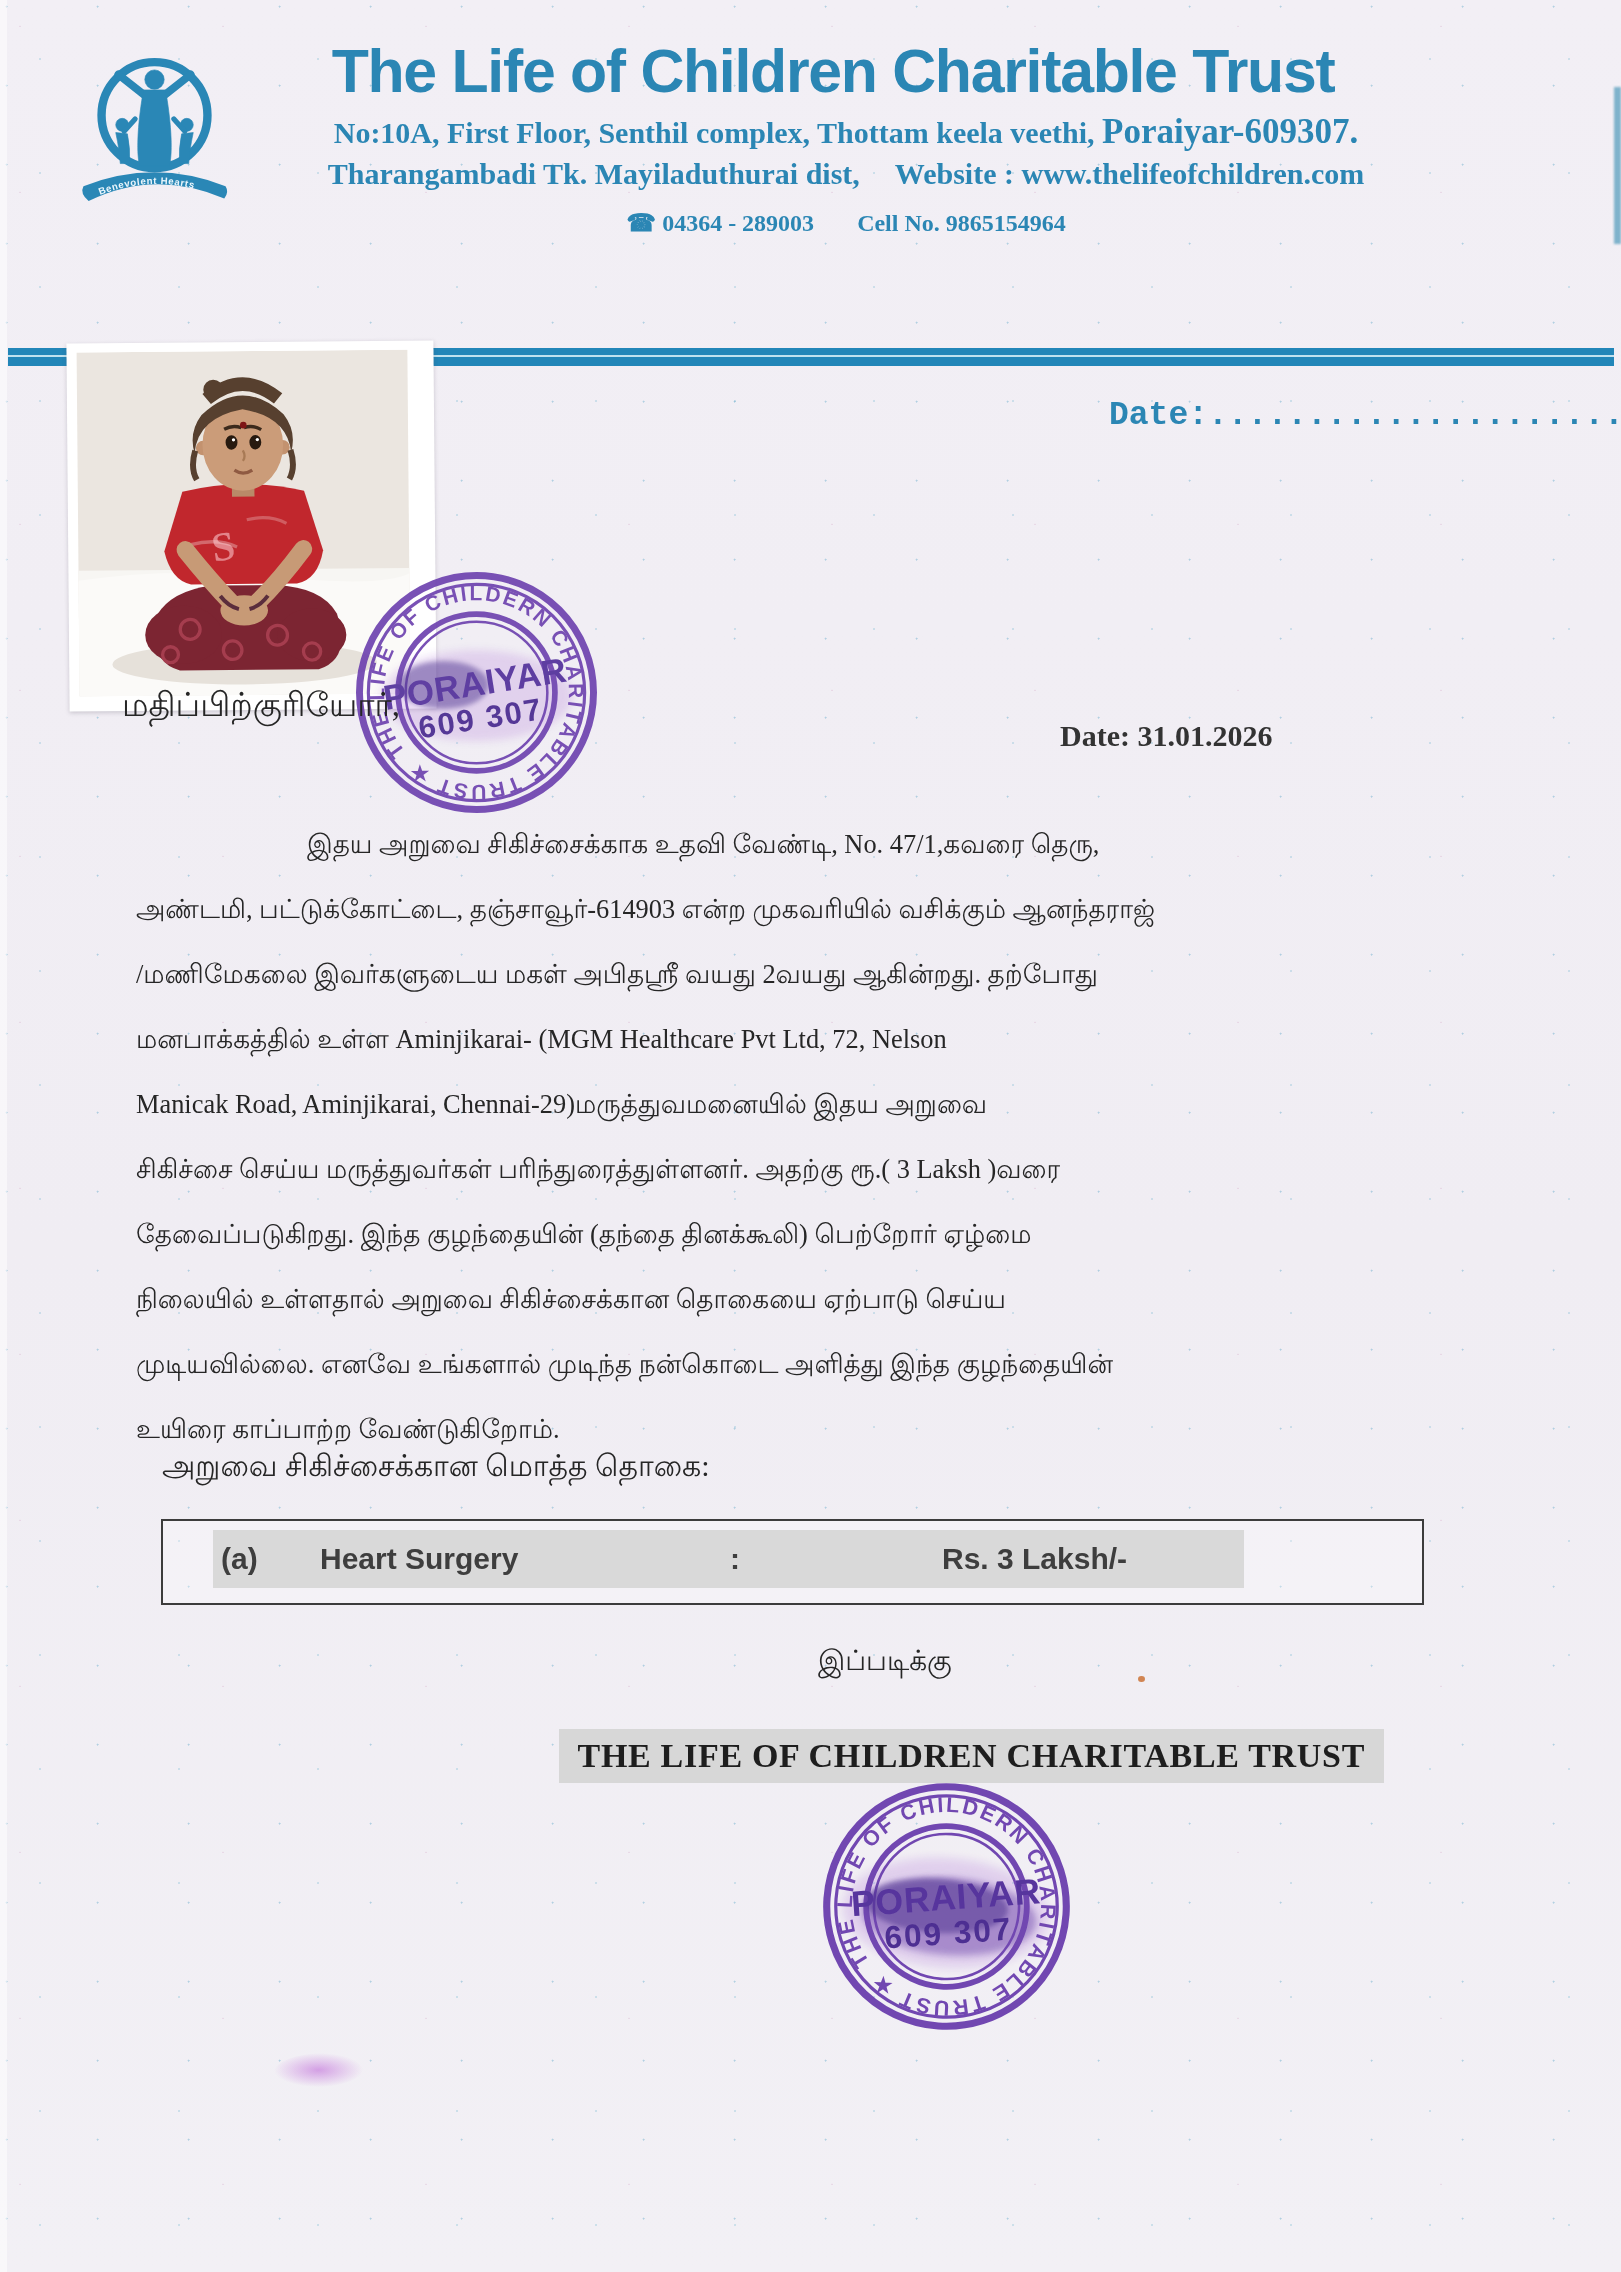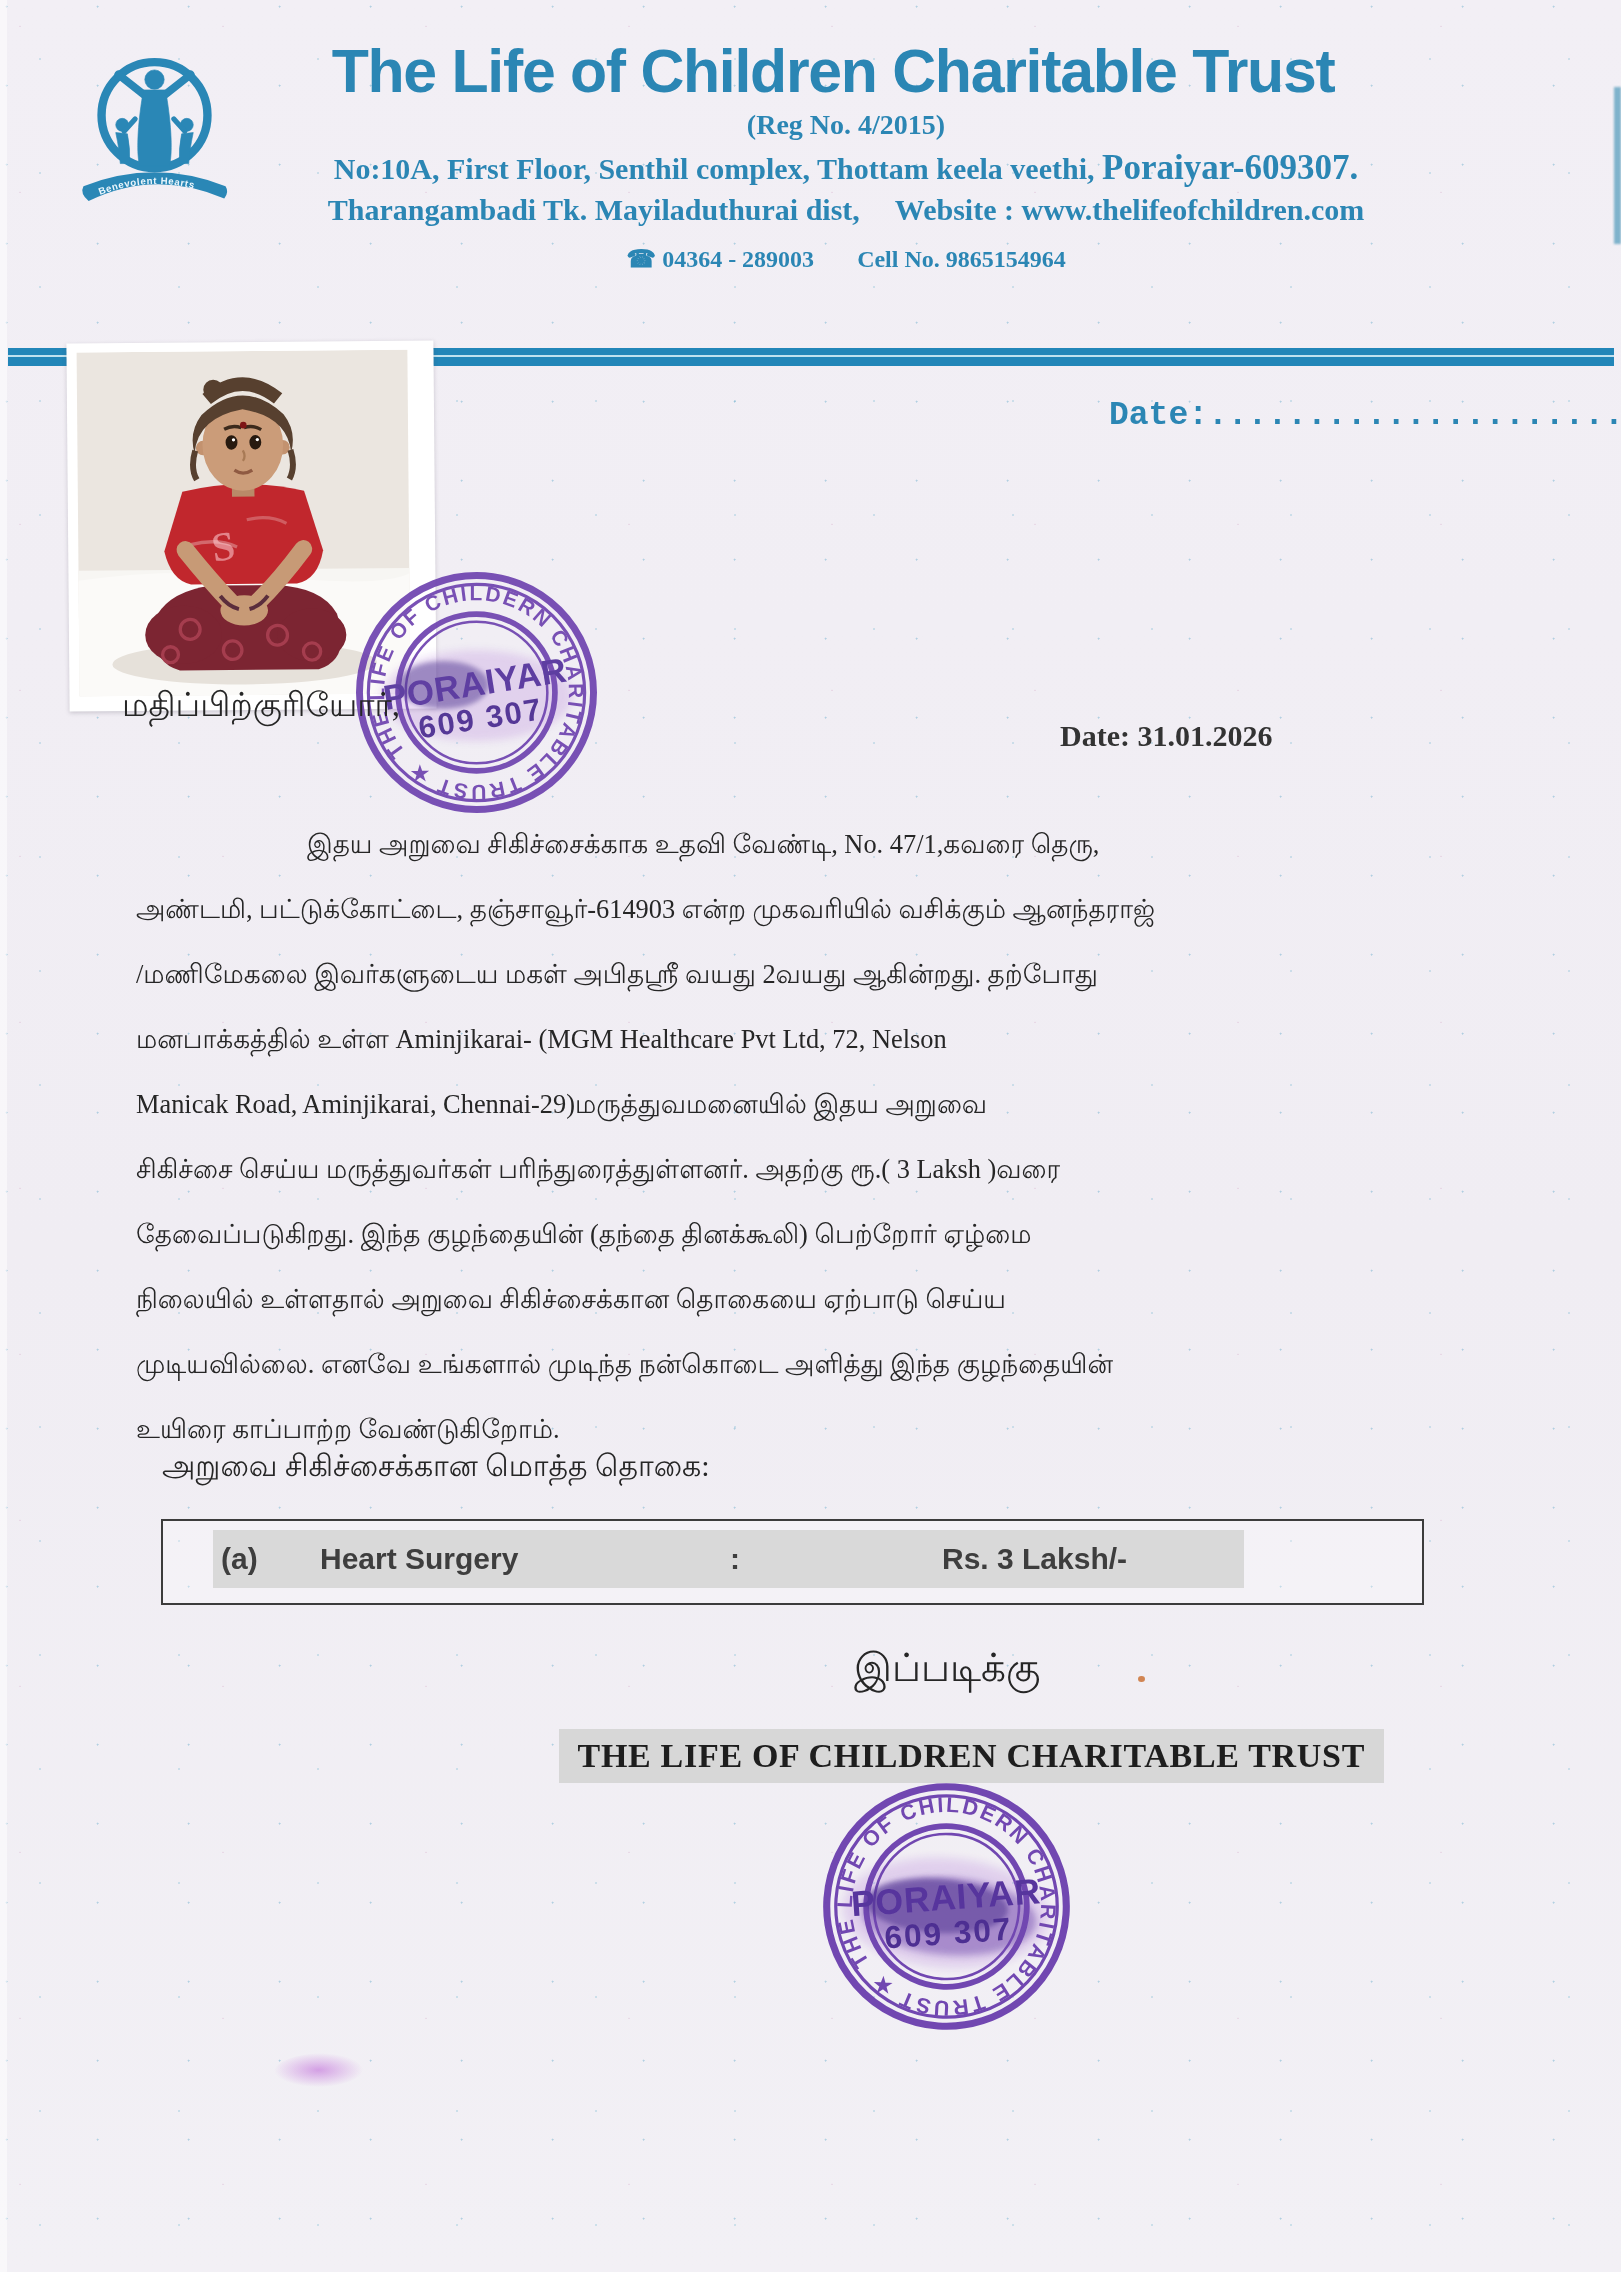--- a/index.html
+++ b/index.html
@@ -75,21 +75,21 @@
   .amount-heading{left:162px; top:1449px; font-size:30px; white-space:nowrap;}
   
   .fee-table{left:161px; top:1519px; width:1263px; height:86px;
     border:2px solid #3c3c3c; background:rgba(255,255,255,.25); box-sizing:border-box;}
   .fee-row{position:absolute; left:50px; top:8.6px; width:1031px; height:58px;
     background:#d9d9d9; display:grid; grid-template-columns:99px 410px 212px 1fr;
     align-items:center; font-family:"Liberation Sans", sans-serif; font-weight:bold;
     font-size:30px; color:#3e3e3e;}
   .fee-row .cell{padding-left:8px;}
   
-  .closing{left:854px; top:1645px; font-size:39px; white-space:nowrap;}
+  .closing{left:818px; top:1645px; font-size:28px; white-space:nowrap;}
   .signatory{left:559px; top:1729px; background:#d7d7d7; padding:8px 18.5px;
     font-weight:bold; font-size:34px; letter-spacing:0.7px; color:#1e1e1e; white-space:nowrap;}
   
   .streak-teal{right:0; top:87px; width:6.6px; height:157px;
     background:rgba(32,130,170,.55); filter:blur(1.3px);}
   .smudge-purple{left:274px; top:2053px; width:89px; height:34px; border-radius:60% 40% 55% 45%;
     background:radial-gradient(closest-side, rgba(186,94,214,.55), rgba(186,94,214,0));}
   .speck-orange{left:1138px; top:1676px; width:6.6px; height:6px; border-radius:50%;
     background:#c96a2a; opacity:.8;}
   .edge-left{left:0; top:0; width:6.6px; height:100%; background:rgba(255,255,255,.5);}
@@ -121,21 +121,20 @@
     <defs>
         <path id="logoCapPath" d="M28,232 Q120,192 214,230"></path>
       </defs>
     <text class="cap">
       <textPath href="#logoCapPath" startOffset="8">Benevolent Hearts</textPath>
     </text>
   </svg>
 
   <div class="abs header-text">
     <div class="org-title">The Life of Children Charitable Trust</div>
-    <div class="reg-no">(Reg No. 4/2015)</div>
     <div class="addr1">
       <span>No:10A, First Floor, Senthil complex,  Thottam keela veethi,</span>
       <span class="place">Poraiyar-609307.</span>
     </div>
     <div class="addr2">
       <span>Tharangambadi Tk.  Mayiladuthurai dist,</span><span class="gap"></span>
       <span>Website : www.thelifeofchildren.com</span>
     </div>
     <div class="addr3">
       <span>☎</span>

